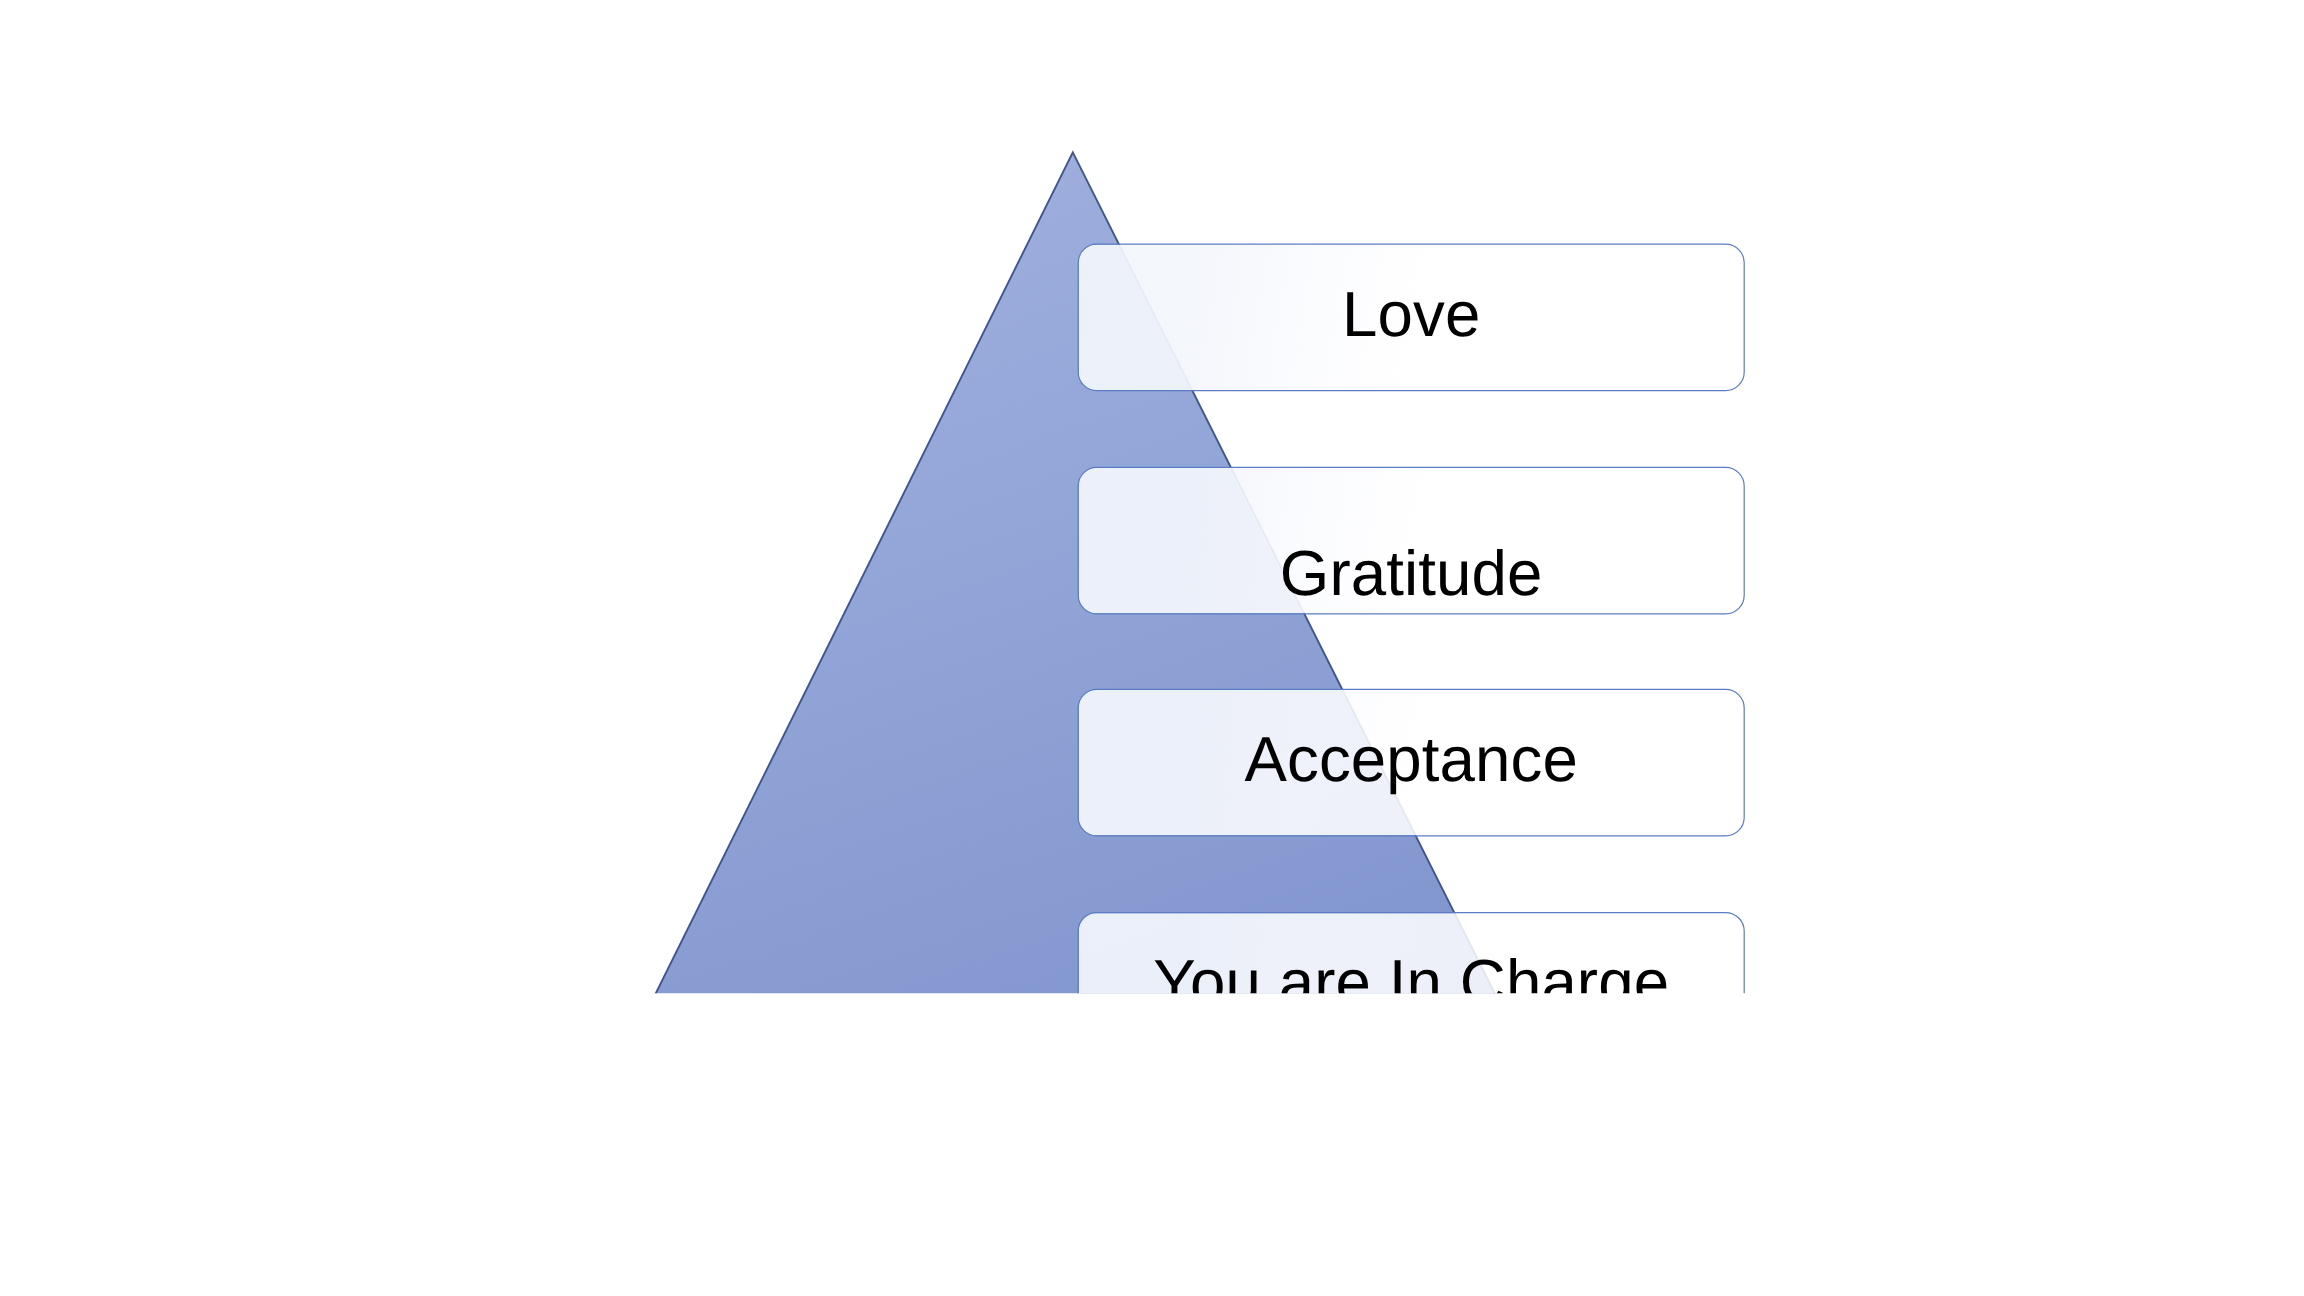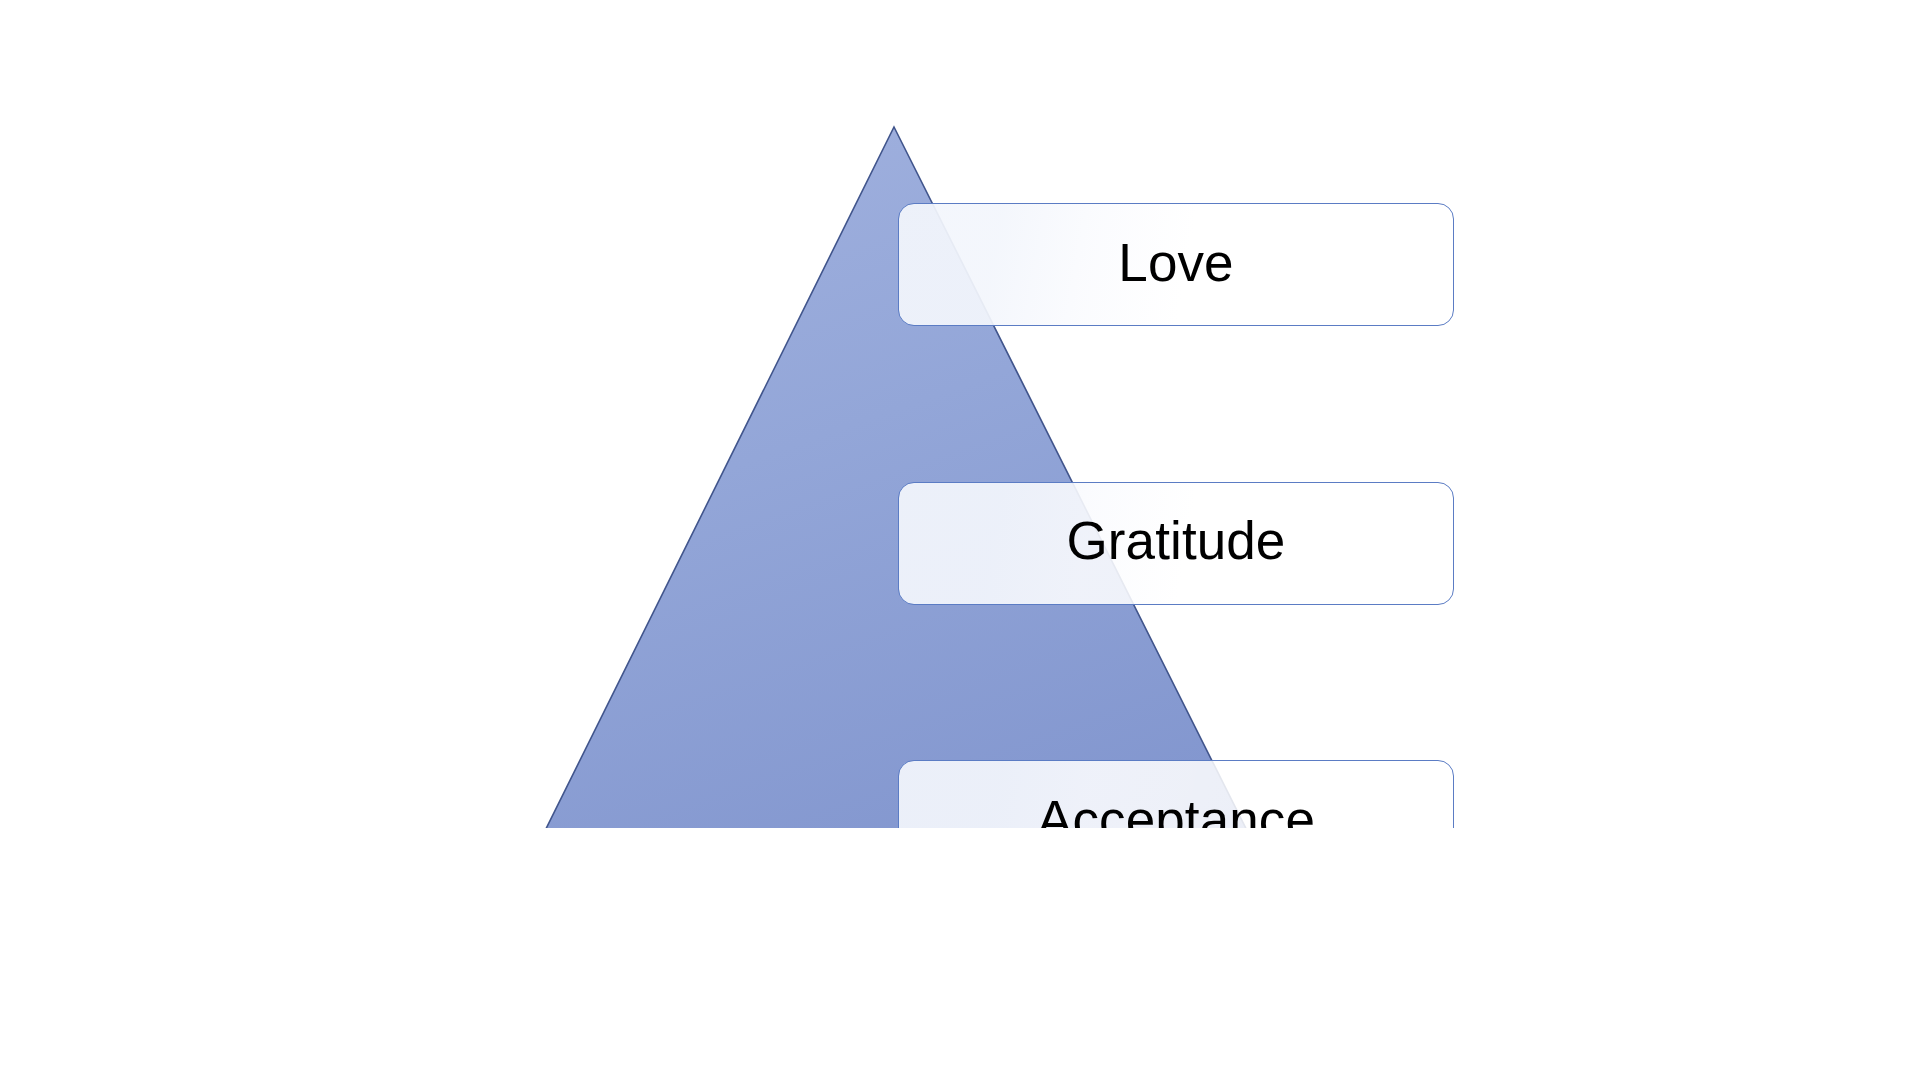--- a/index.html
+++ b/index.html
@@ -82,25 +82,28 @@
     </defs>
     <polygon id="tri-poly" points="894,127 1322,980 471,980" fill="url(#triGrad)" stroke="#41558C" stroke-width="1.6" stroke-linejoin="miter"></polygon>
   </svg>
 
   <div id="label-stack">
 
     <div class="label-box" style="border-color: rgb(91, 124, 196);">
       <span class="label-text">Love</span>
     </div>
 
-    <div class="label-box" style="border-color: rgb(91, 124, 196);">
+    <div class="label-box" style="border-color: rgb(91, 124, 196); align-items: flex-end;">
       <span class="label-text">Gratitude</span>
     </div>
 
 
     <div class="label-box" style="border-color: rgb(91, 124, 196);">
       <span class="label-text">Acceptance</span>
     </div>
 
+    <div class="label-box" style="border-color: rgb(91, 124, 196);">
+      <span class="label-text">You are In Charge</span>
+    </div>
 
   </div>
 
 </div>
 
 </body></html>

